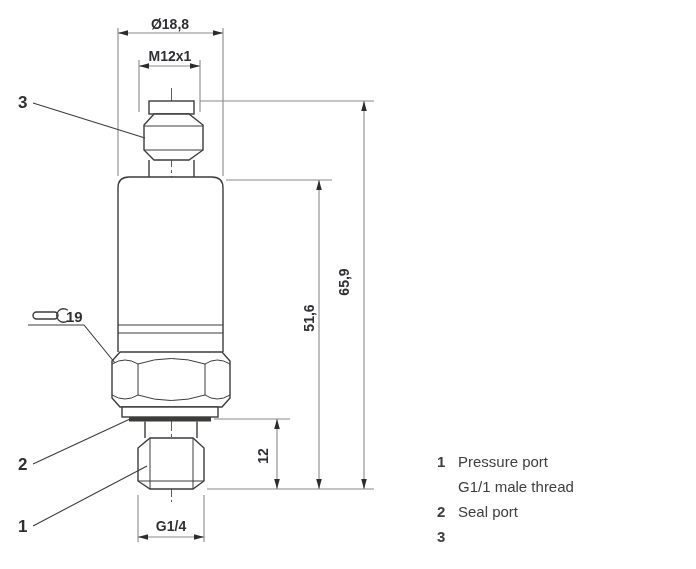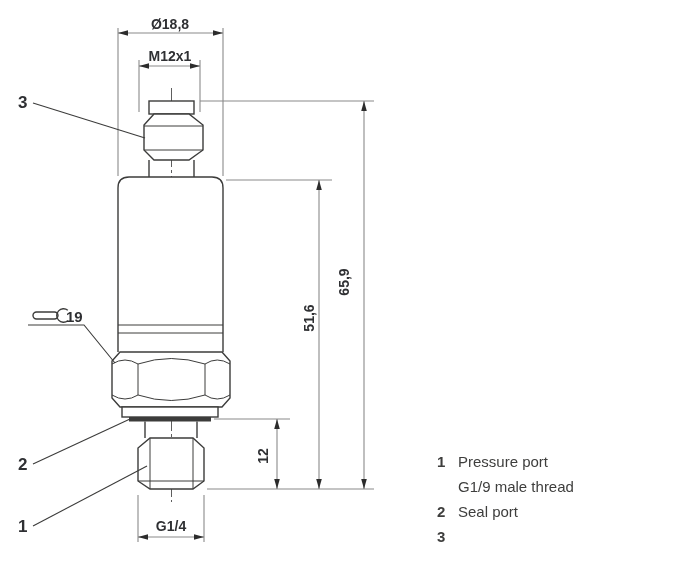--- a/index.html
+++ b/index.html
@@ -142,21 +142,21 @@
 
     <text class="callout-text" x="18" y="108">3</text>
     <text class="callout-text" x="18" y="470">2</text>
     <text class="callout-text" x="18" y="532">1</text>
   </svg>
 
   
   <div class="legend">
     <div class="legend-row">
       <span class="legend-num">1</span>
-      <span class="legend-txt">Pressure port G1/9 male thread</span>
+      <span class="legend-txt">Pressure port G1/1 male thread</span>
     </div>
     <div class="legend-row">
       <span class="legend-num">2</span>
       <span class="legend-txt">Seal port</span>
     </div>
     <div class="legend-row">
       <span class="legend-num">3</span>
     </div>
   </div>
 

